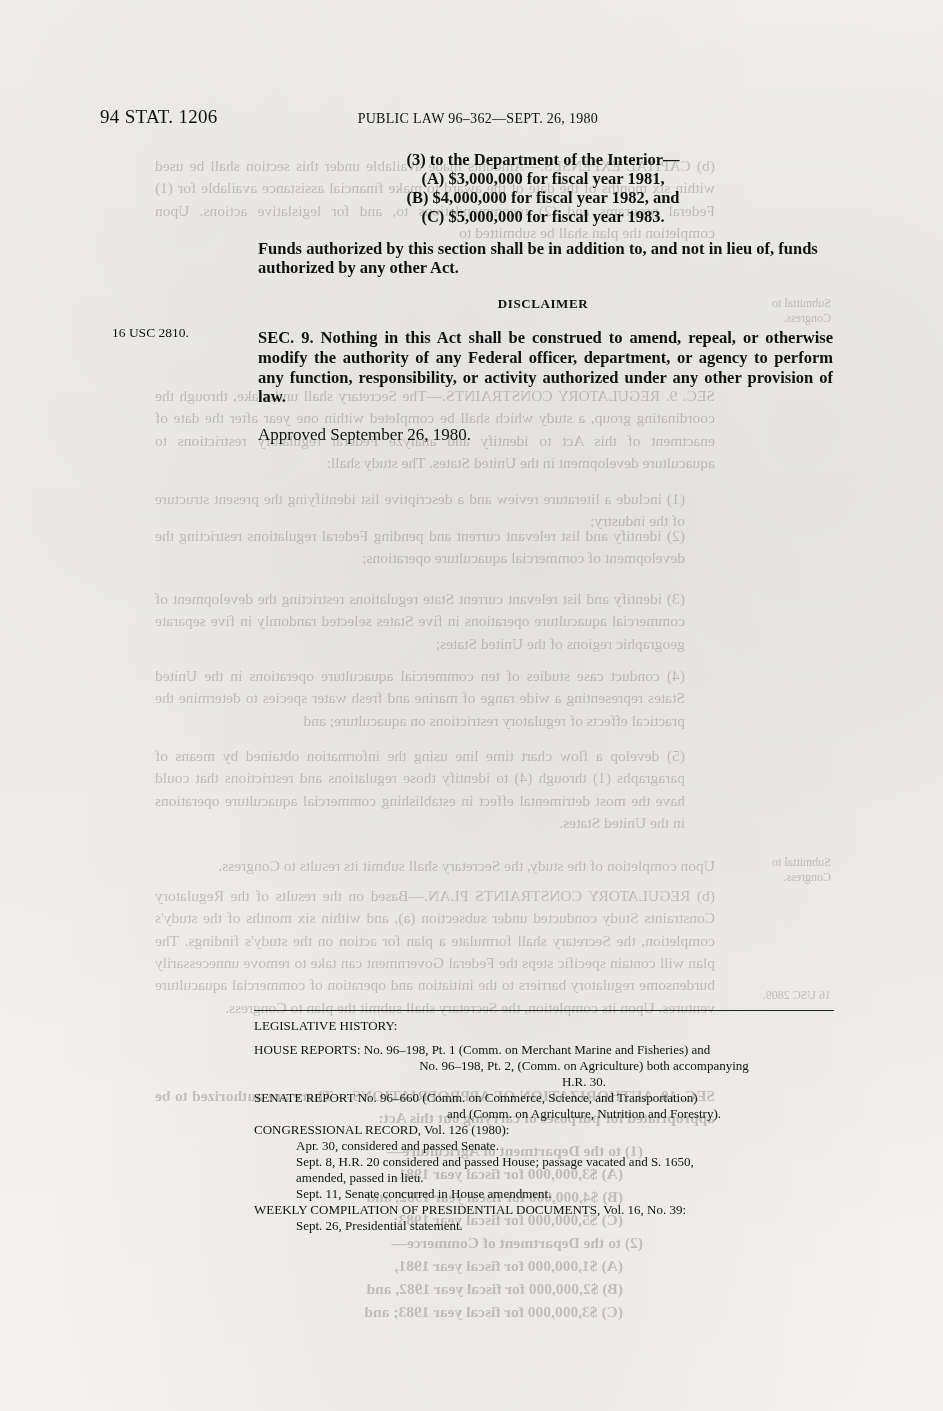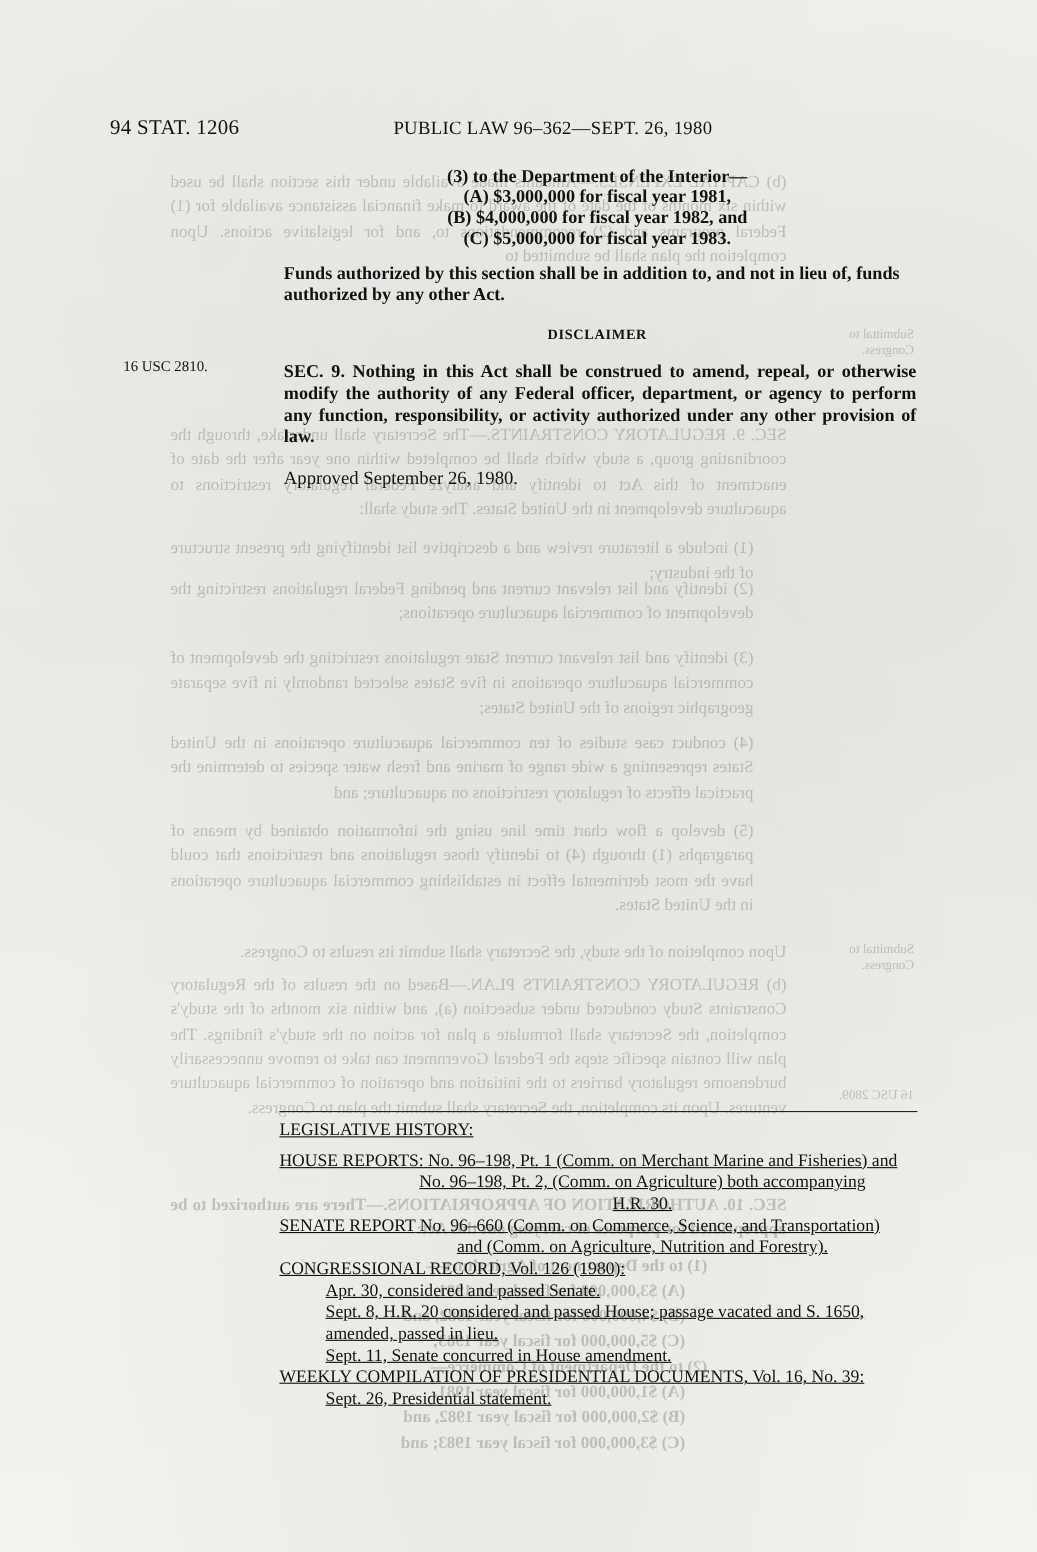--- a/index.html
+++ b/index.html
@@ -45,21 +45,21 @@
     width: 720px;
     display: flex;
     align-items: baseline;
   }
   .stat-no {
     font-size: 19px;
     letter-spacing: 0.3px;
     white-space: nowrap;
   }
   .law-title {
-    font-size: 17px;
+    font-size: 14px;
     letter-spacing: 0.3px;
     margin-left: 140px;
     white-space: nowrap;
   }
 
   
   .approp {
     position: absolute;
     top: 150px;
     left: 258px;
@@ -131,23 +131,22 @@
     top: 1010px;
     left: 254px;
     width: 580px;
     border-top: 1px solid #222;
   }
   .leg {
     position: absolute;
     top: 1018px;
     left: 254px;
     width: 600px;
-    font-size: 16px;
+    font-size: 13px;
     line-height: 1.23;
-    text-decoration: underline;
   }
   .leg-title {
     margin-bottom: 8px;
   }
   .leg-indent-1 { padding-left: 60px; text-align: center; }
   .leg-indent-2 { padding-left: 42px; }
 
   
   .bleed {
     position: absolute;

